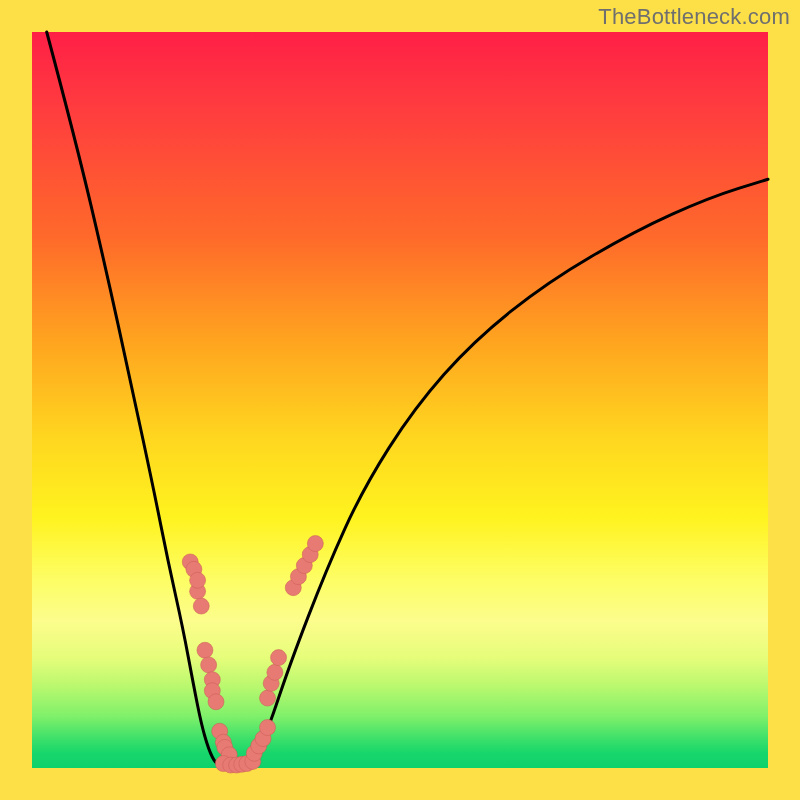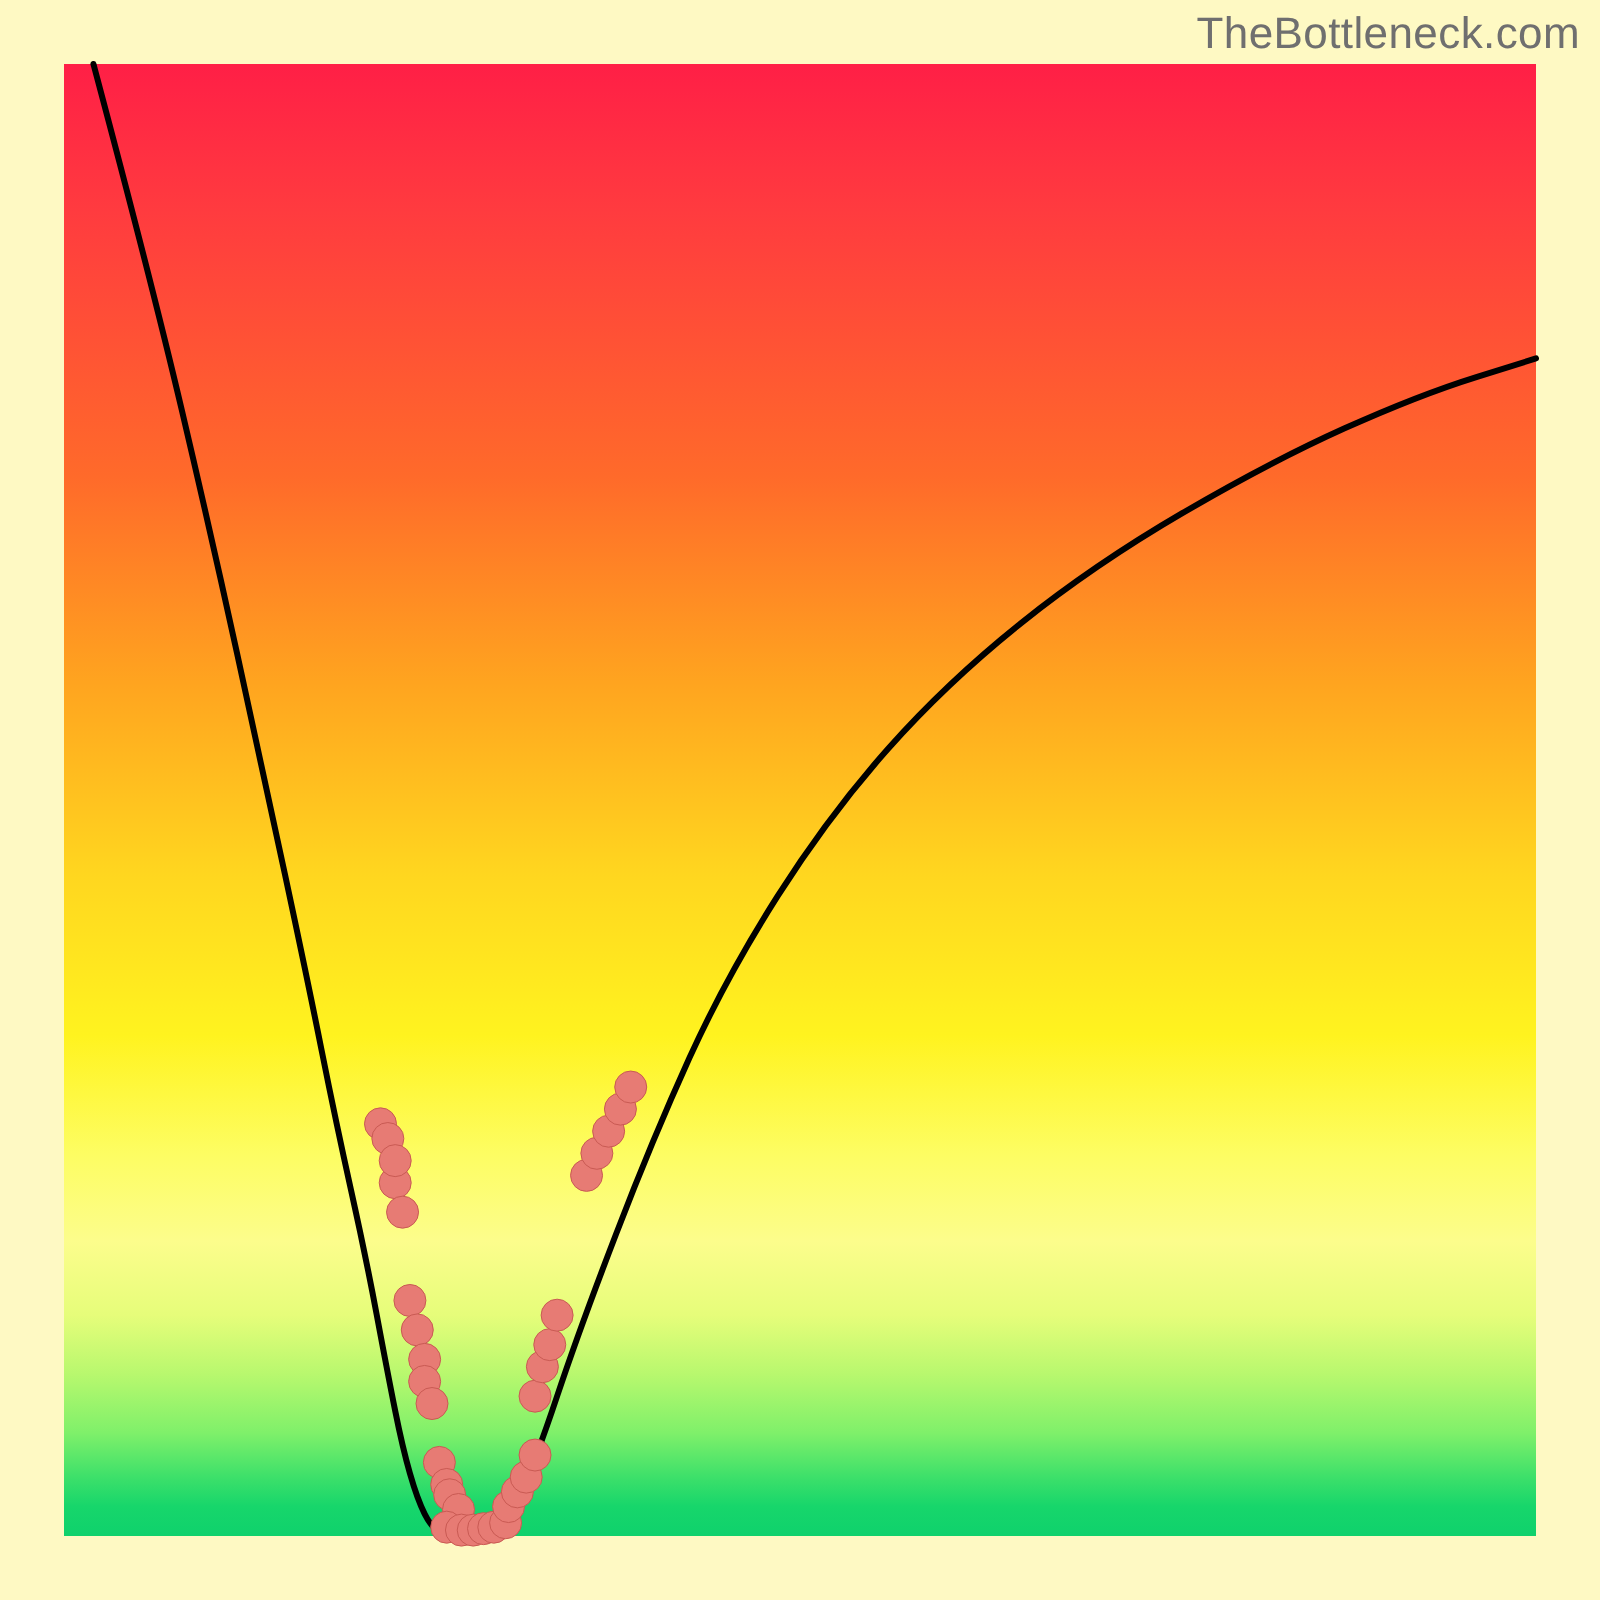--- a/index.html
+++ b/index.html
@@ -8,21 +8,21 @@
     width: 800px;
     height: 800px;
     background: #000;
     overflow: hidden;
     font-family: Arial, Helvetica, sans-serif;
   }
   .stage {
     position: relative;
     width: 800px;
     height: 800px;
-    background: #fef9c3;
+    background: #fde047;
   }
   .plot-area {
     position: absolute;
     left: 32px;
     top: 32px;
     width: 736px;
     height: 736px;
     
     background: linear-gradient(
       to bottom,

